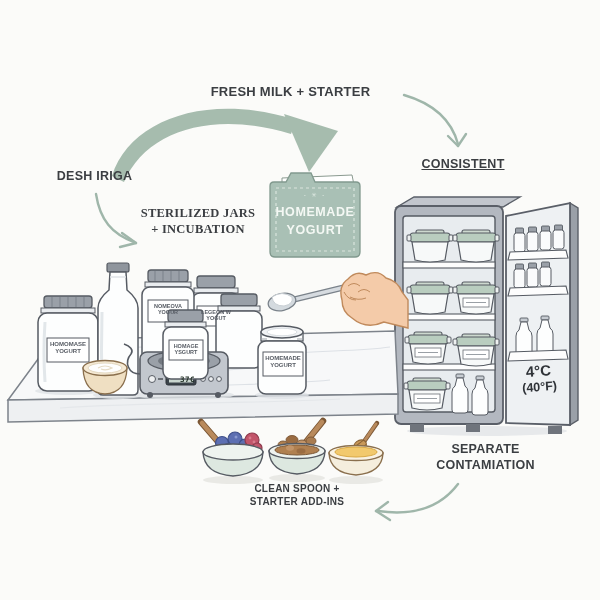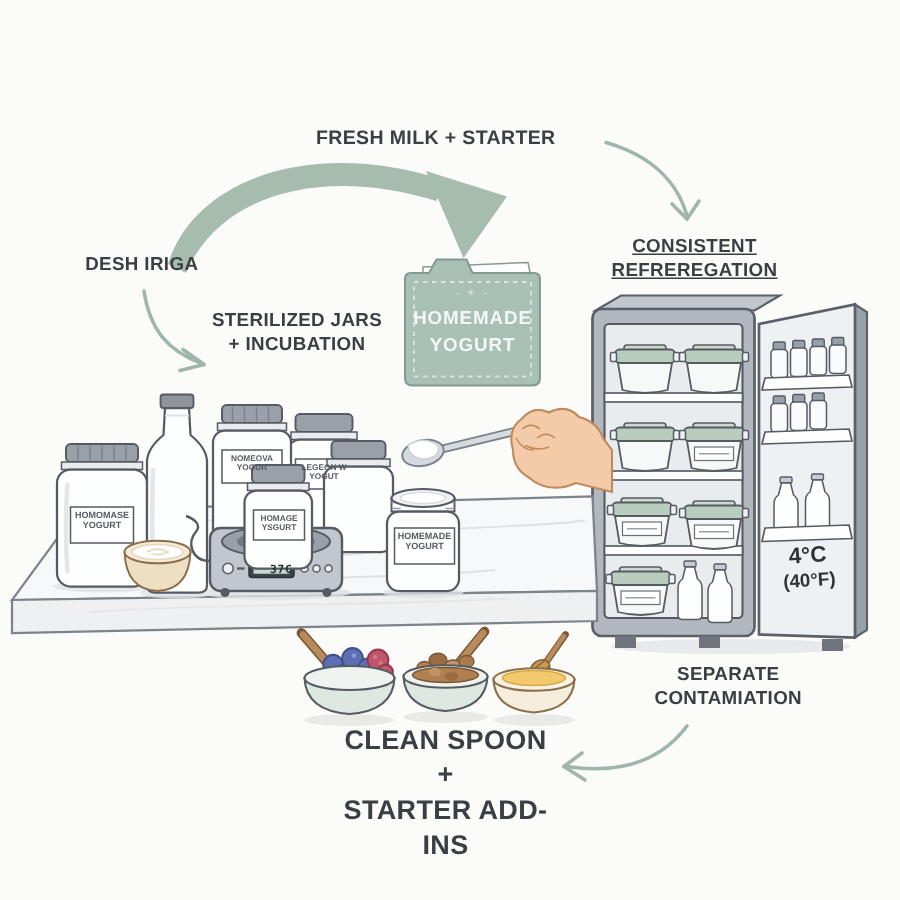--- a/index.html
+++ b/index.html
@@ -277,36 +277,35 @@
       <ellipse cx="356" cy="453" rx="27" ry="7.5" fill="#f9f2e3" stroke="#8a6f4d" stroke-width="1.4"></ellipse>
       <ellipse cx="356" cy="452" rx="21" ry="5" fill="#f2c96d" stroke="#d8a843" stroke-width="1"></ellipse>
     </g>
   </g>
 </svg>
 
 <div class="lbl" style="left:198px;top:84px;width:185px;font-size:13px;">FRESH MILK + STARTER</div>
 
 <div class="lbl" style="left:42px;top:168px;width:105px;font-size:12.5px;">DESH IRIGA</div>
 
-<div class="lbl" style="left:133px;top:205px;width:130px;font-size:12.5px;">
+<div class="lbl" style="left:133px;top:205px;width:130px;font-size:12.5px;font-family:Liberation Serif, serif;">
   <span class="ln">STERILIZED JARS</span>
   <span class="ln">+ INCUBATION</span>
 </div>
 
 <div class="lbl" style="left:403px;top:156px;width:120px;font-size:12.5px;text-decoration:underline;">
   <span class="ln">CONSISTENT</span>
-  <span class="ln">REFREREGATION</span>
 </div>
 
 <div class="lbl" style="left:423px;top:441px;width:125px;font-size:12.5px;">
   <span class="ln">SEPARATE</span>
   <span class="ln">CONTAMIATION</span>
 </div>
 
-<div class="lbl" style="left:222px;top:482px;width:150px;font-size:18px;">
+<div class="lbl" style="left:222px;top:482px;width:150px;font-size:10px;">
   <span class="ln">CLEAN SPOON +</span>
   <span class="ln">STARTER ADD-INS</span>
 </div>
 
 <div class="emblem" style="left:270px;top:191px;width:90px;">- ✳ -</div>
 
 <div class="pouch-text" style="left:270px;top:203px;width:90px;font-size:12.5px;">
   <span class="ln">HOMEMADE</span>
   <span class="ln">YOGURT</span>
 </div>

